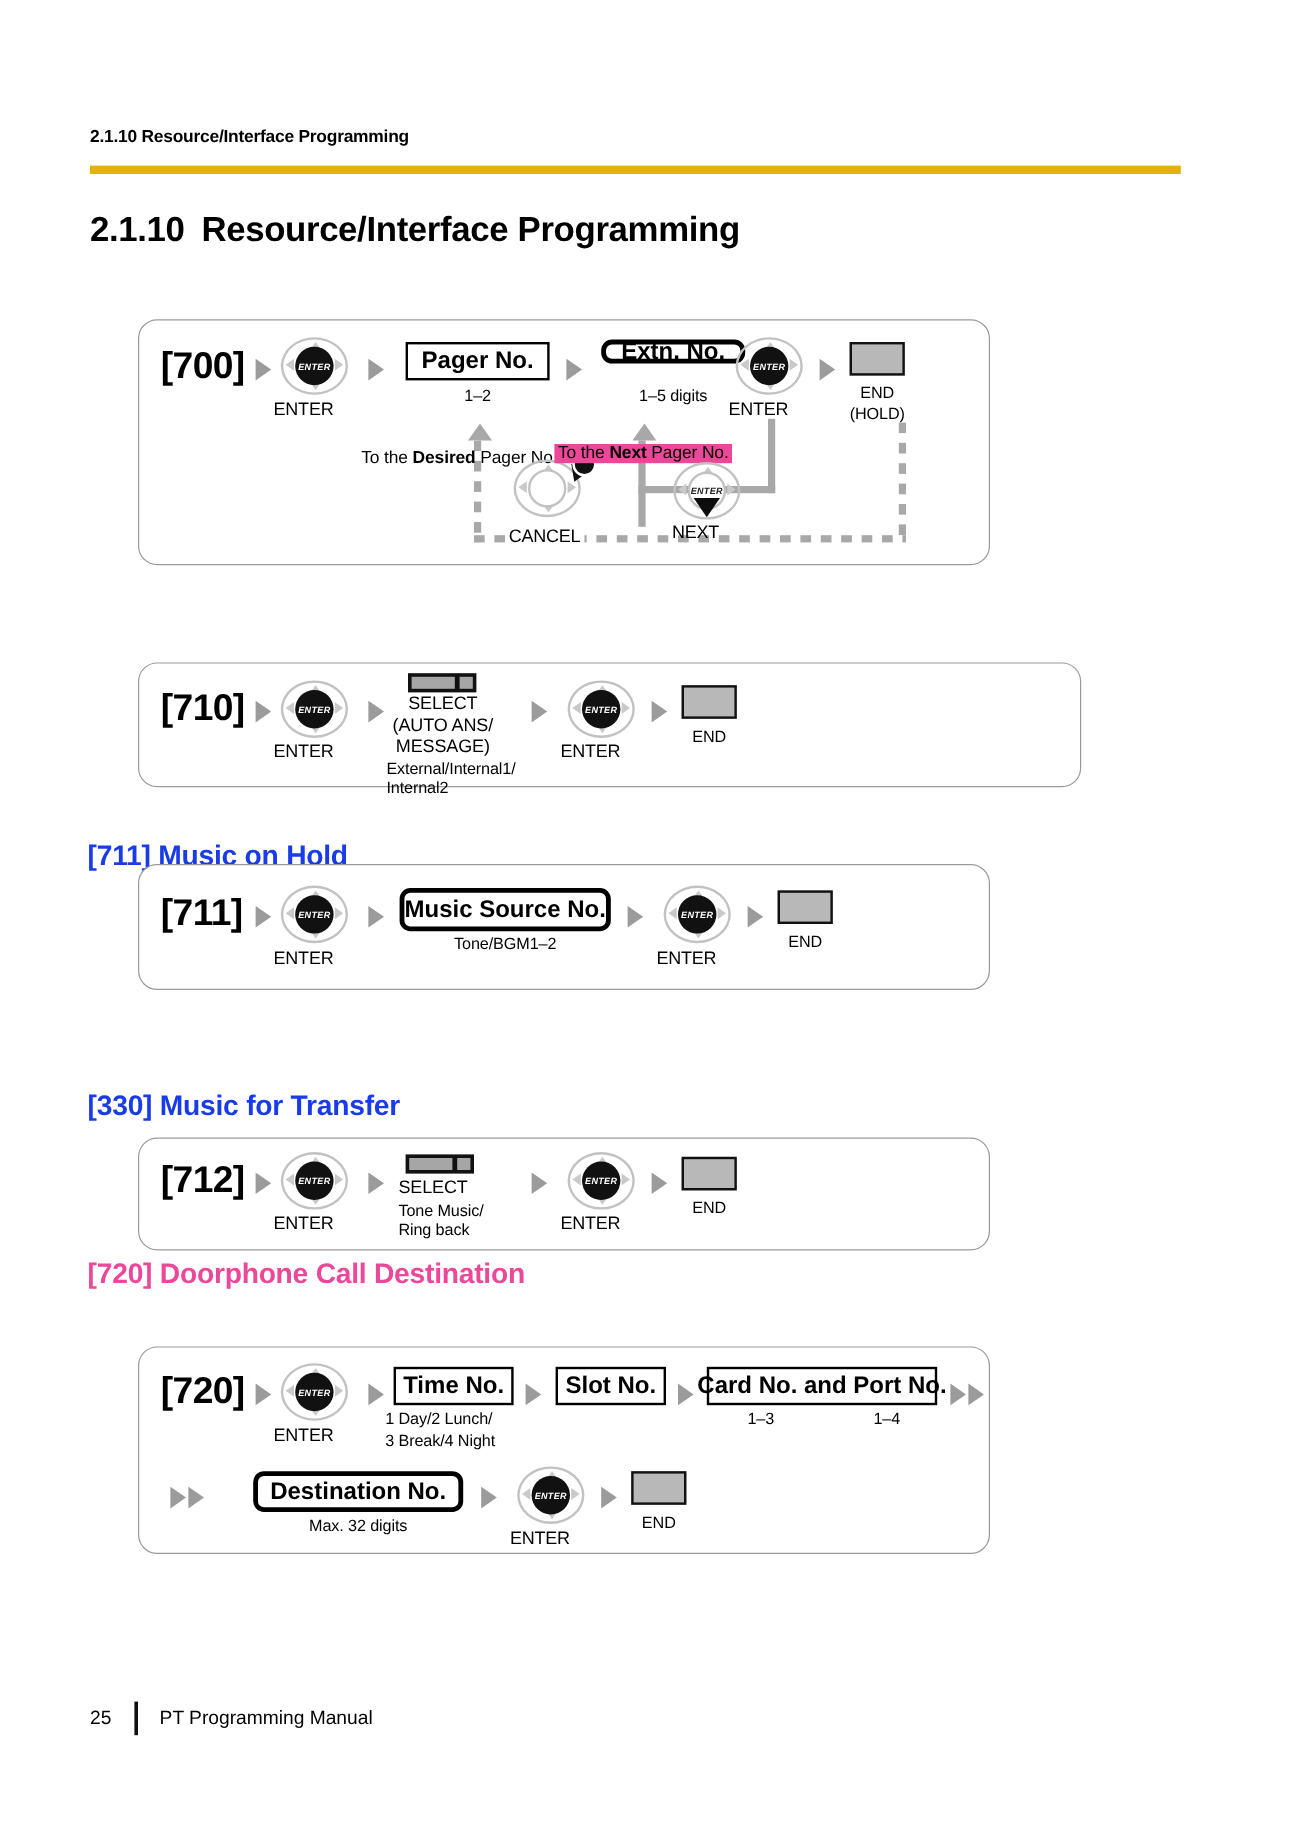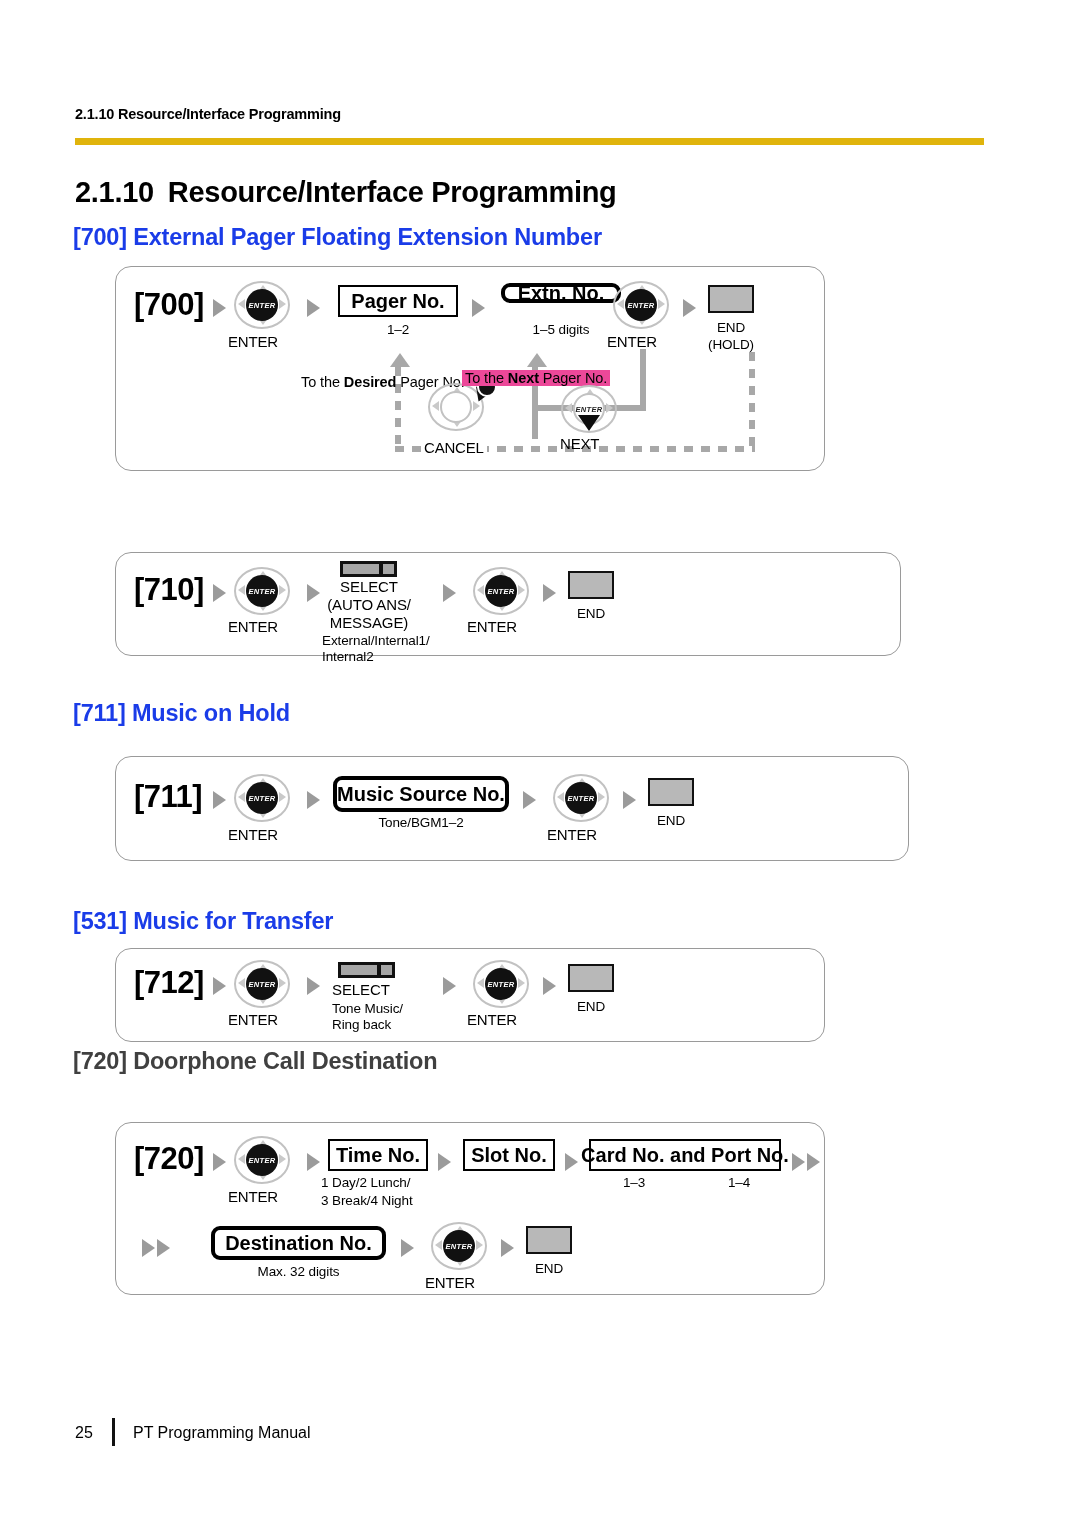--- a/index.html
+++ b/index.html
@@ -184,21 +184,20 @@
 
 <div class="page">
 
   <div class="running-head">2.1.10 Resource/Interface Programming</div>
   <div class="gold-rule" style="background: rgb(224, 180, 12);"></div>
 
   <div class="chapter-title">
     <span class="num">2.1.10</span><span>Resource/Interface Programming</span>
   </div>
 
-  <div class="sec-title" style="top: 224px; color: rgb(26, 60, 232);">[700] External Pager Floating Extension Number</div>
 
   <div class="diagram" style="top:266px;width:710px;height:205px;">
 
     <div class="code" style="left:18px;top:22px;">[700]</div>
     <div class="tri" style="left:97px;top:32px;"></div>
 
     <div class="nav" style="left:118px;top:14px;">
       <div class="ring"></div>
         <div class="ar up"></div>
         <div class="ar dn"></div>
@@ -331,21 +330,21 @@
     <div class="nav-label" style="left:351px;top:65px;">ENTER</div>
 
     <div class="tri" style="left:427px;top:31px;"></div>
 
     <div class="endkey" style="left:452px;top:18px;"></div>
     <div class="sub c" style="left:430px;top:53px;width:90px;">END</div>
   </div>
 
   <div class="sec-title" style="top: 700px; color: rgb(26, 60, 232);">[711] Music on Hold</div>
 
-  <div class="diagram" style="top:756px;width:794px;height:105px;">
+  <div class="diagram" style="top:720px;width:710px;height:105px;">
 
     <div class="code" style="left:18px;top:24px;">[711]</div>
     <div class="tri" style="left:97px;top:34px;"></div>
 
     <div class="nav" style="left:118px;top:17px;">
       <div class="ring"></div>
         <div class="ar up"></div>
         <div class="ar dn"></div>
       <div class="ar lf"></div>
         <div class="ar rt"></div>
@@ -373,21 +372,21 @@
         </div>
     </div>
     <div class="nav-label" style="left:431px;top:69px;">ENTER</div>
 
     <div class="tri" style="left:507px;top:34px;"></div>
 
     <div class="endkey" style="left:532px;top:21px;"></div>
     <div class="sub c" style="left:510px;top:56px;width:90px;">END</div>
   </div>
 
-  <div class="sec-title" style="top: 908px; color: rgb(26, 60, 232);">[531] Music for Transfer</div>
+  <div class="sec-title" style="top: 908px; color: rgb(26, 60, 232);">[330] Music for Transfer</div>
 
   <div class="diagram" style="top:948px;width:710px;height:94px;">
 
     <div class="code" style="left:18px;top:18px;">[712]</div>
     <div class="tri" style="left:97px;top:28px;"></div>
 
     <div class="nav" style="left:118px;top:11px;">
       <div class="ring"></div>
         <div class="ar up"></div>
         <div class="ar dn"></div>
@@ -422,21 +421,21 @@
         </div>
     </div>
     <div class="nav-label" style="left:351px;top:62px;">ENTER</div>
 
     <div class="tri" style="left:427px;top:28px;"></div>
 
     <div class="endkey" style="left:452px;top:15px;"></div>
     <div class="sub c" style="left:430px;top:50px;width:90px;">END</div>
   </div>
 
-  <div class="sec-title" style="top: 1048px; color: #404040;">[720] Doorphone Call Destination</div>
+  <div class="sec-title" style="top: 1048px; color: #ec4899;">[720] Doorphone Call Destination</div>
 
   <div class="diagram" style="top:1122px;width:710px;height:173px;">
 
     <div class="code" style="left:18px;top:20px;">[720]</div>
     <div class="tri" style="left:97px;top:30px;"></div>
 
     <div class="nav" style="left:118px;top:13px;">
       <div class="ring"></div>
         <div class="ar up"></div>
         <div class="ar dn"></div>

